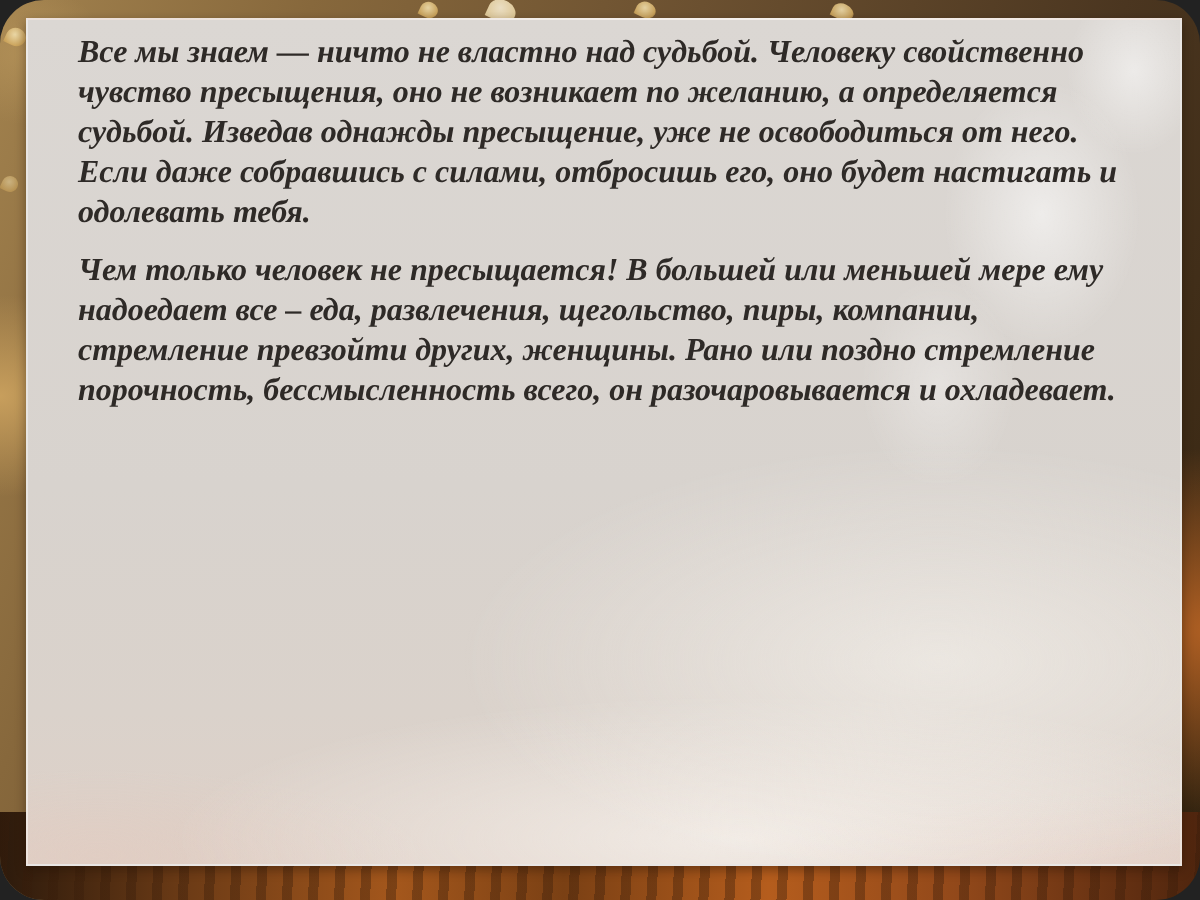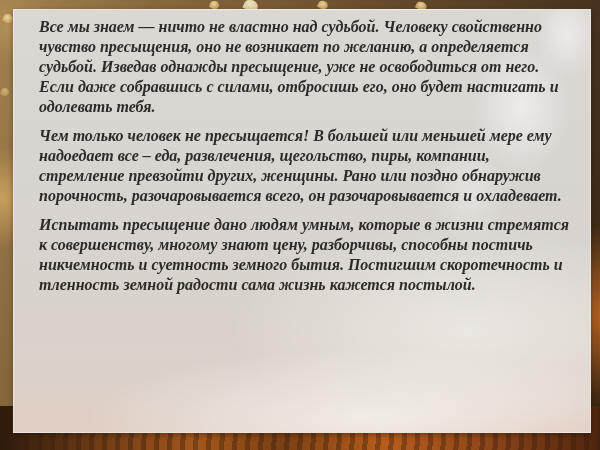--- a/index.html
+++ b/index.html
@@ -1,20 +1,21 @@
 <!DOCTYPE html>
 <html><head>
 <meta charset="utf-8">
 <style>
   html,body{margin:0;padding:0;background:#222;}
   .slide{
     position:relative;
     width:600px;height:450px;
     overflow:hidden;
     font-family:"Liberation Serif","DejaVu Serif",serif;
+    border-radius:22px;
   }
   
   .bg{
     position:absolute;inset:0;
     background:
       radial-gradient(90px 70px at 0% 44%,  rgba(205,163,95,.90), rgba(205,163,95,0) 72%),
       radial-gradient(60px 50px at 2% 6%,   rgba(190,155,95,.55), rgba(190,155,95,0) 70%),
       radial-gradient(150px 130px at 101% 70%, rgba(198,106,38,.85), rgba(198,106,38,0) 70%),
       linear-gradient(112deg,#a2824e 0%, #87683c 20%, #6b5030 45%, #4b3620 72%, #33230f 100%);
   }
@@ -74,16 +75,15 @@
     <span class="flower"></span>
     <span class="flower"></span>
     <span class="flower"></span>
     <span class="flower"></span>
     <span class="flower"></span>
     <div class="wood"></div>
   </div>
 
   <div class="panel">
     <p>Все мы знаем — ничто не властно над судьбой. Человеку свойственно чувство пресыщения, оно не возникает по желанию, а определяется судьбой. Изведав однажды пресыщение, уже не освободиться от него. Если даже собравшись с силами, отбросишь его, оно будет настигать и одолевать тебя.</p>
-    <p>Чем только человек не пресыщается! В большей или меньшей мере ему надоедает все – еда, развлечения, щегольство, пиры, компании, стремление превзойти других, женщины. Рано или поздно обнаружив порочность, разочаровывается всего, он разочаровывается и охладевает.</p>
-    <p>Испытать пресыщение дано людям умным, которые в жизни стремятся к совершенству, многому знают цену, разборчивы, способны постичь никчемность и суетность земного бытия. Постигшим скоротечность и тленность земной радости сама жизнь кажется постылой.</p>
+    <p>Чем только человек не пресыщается! В большей или меньшей мере ему надоедает все – еда, развлечения, щегольство, пиры, компании, стремление превзойти других, женщины. Рано или поздно стремление порочность, бессмысленность всего, он разочаровывается и охладевает.</p>
   </div>
 </div>
 
 </body></html>

